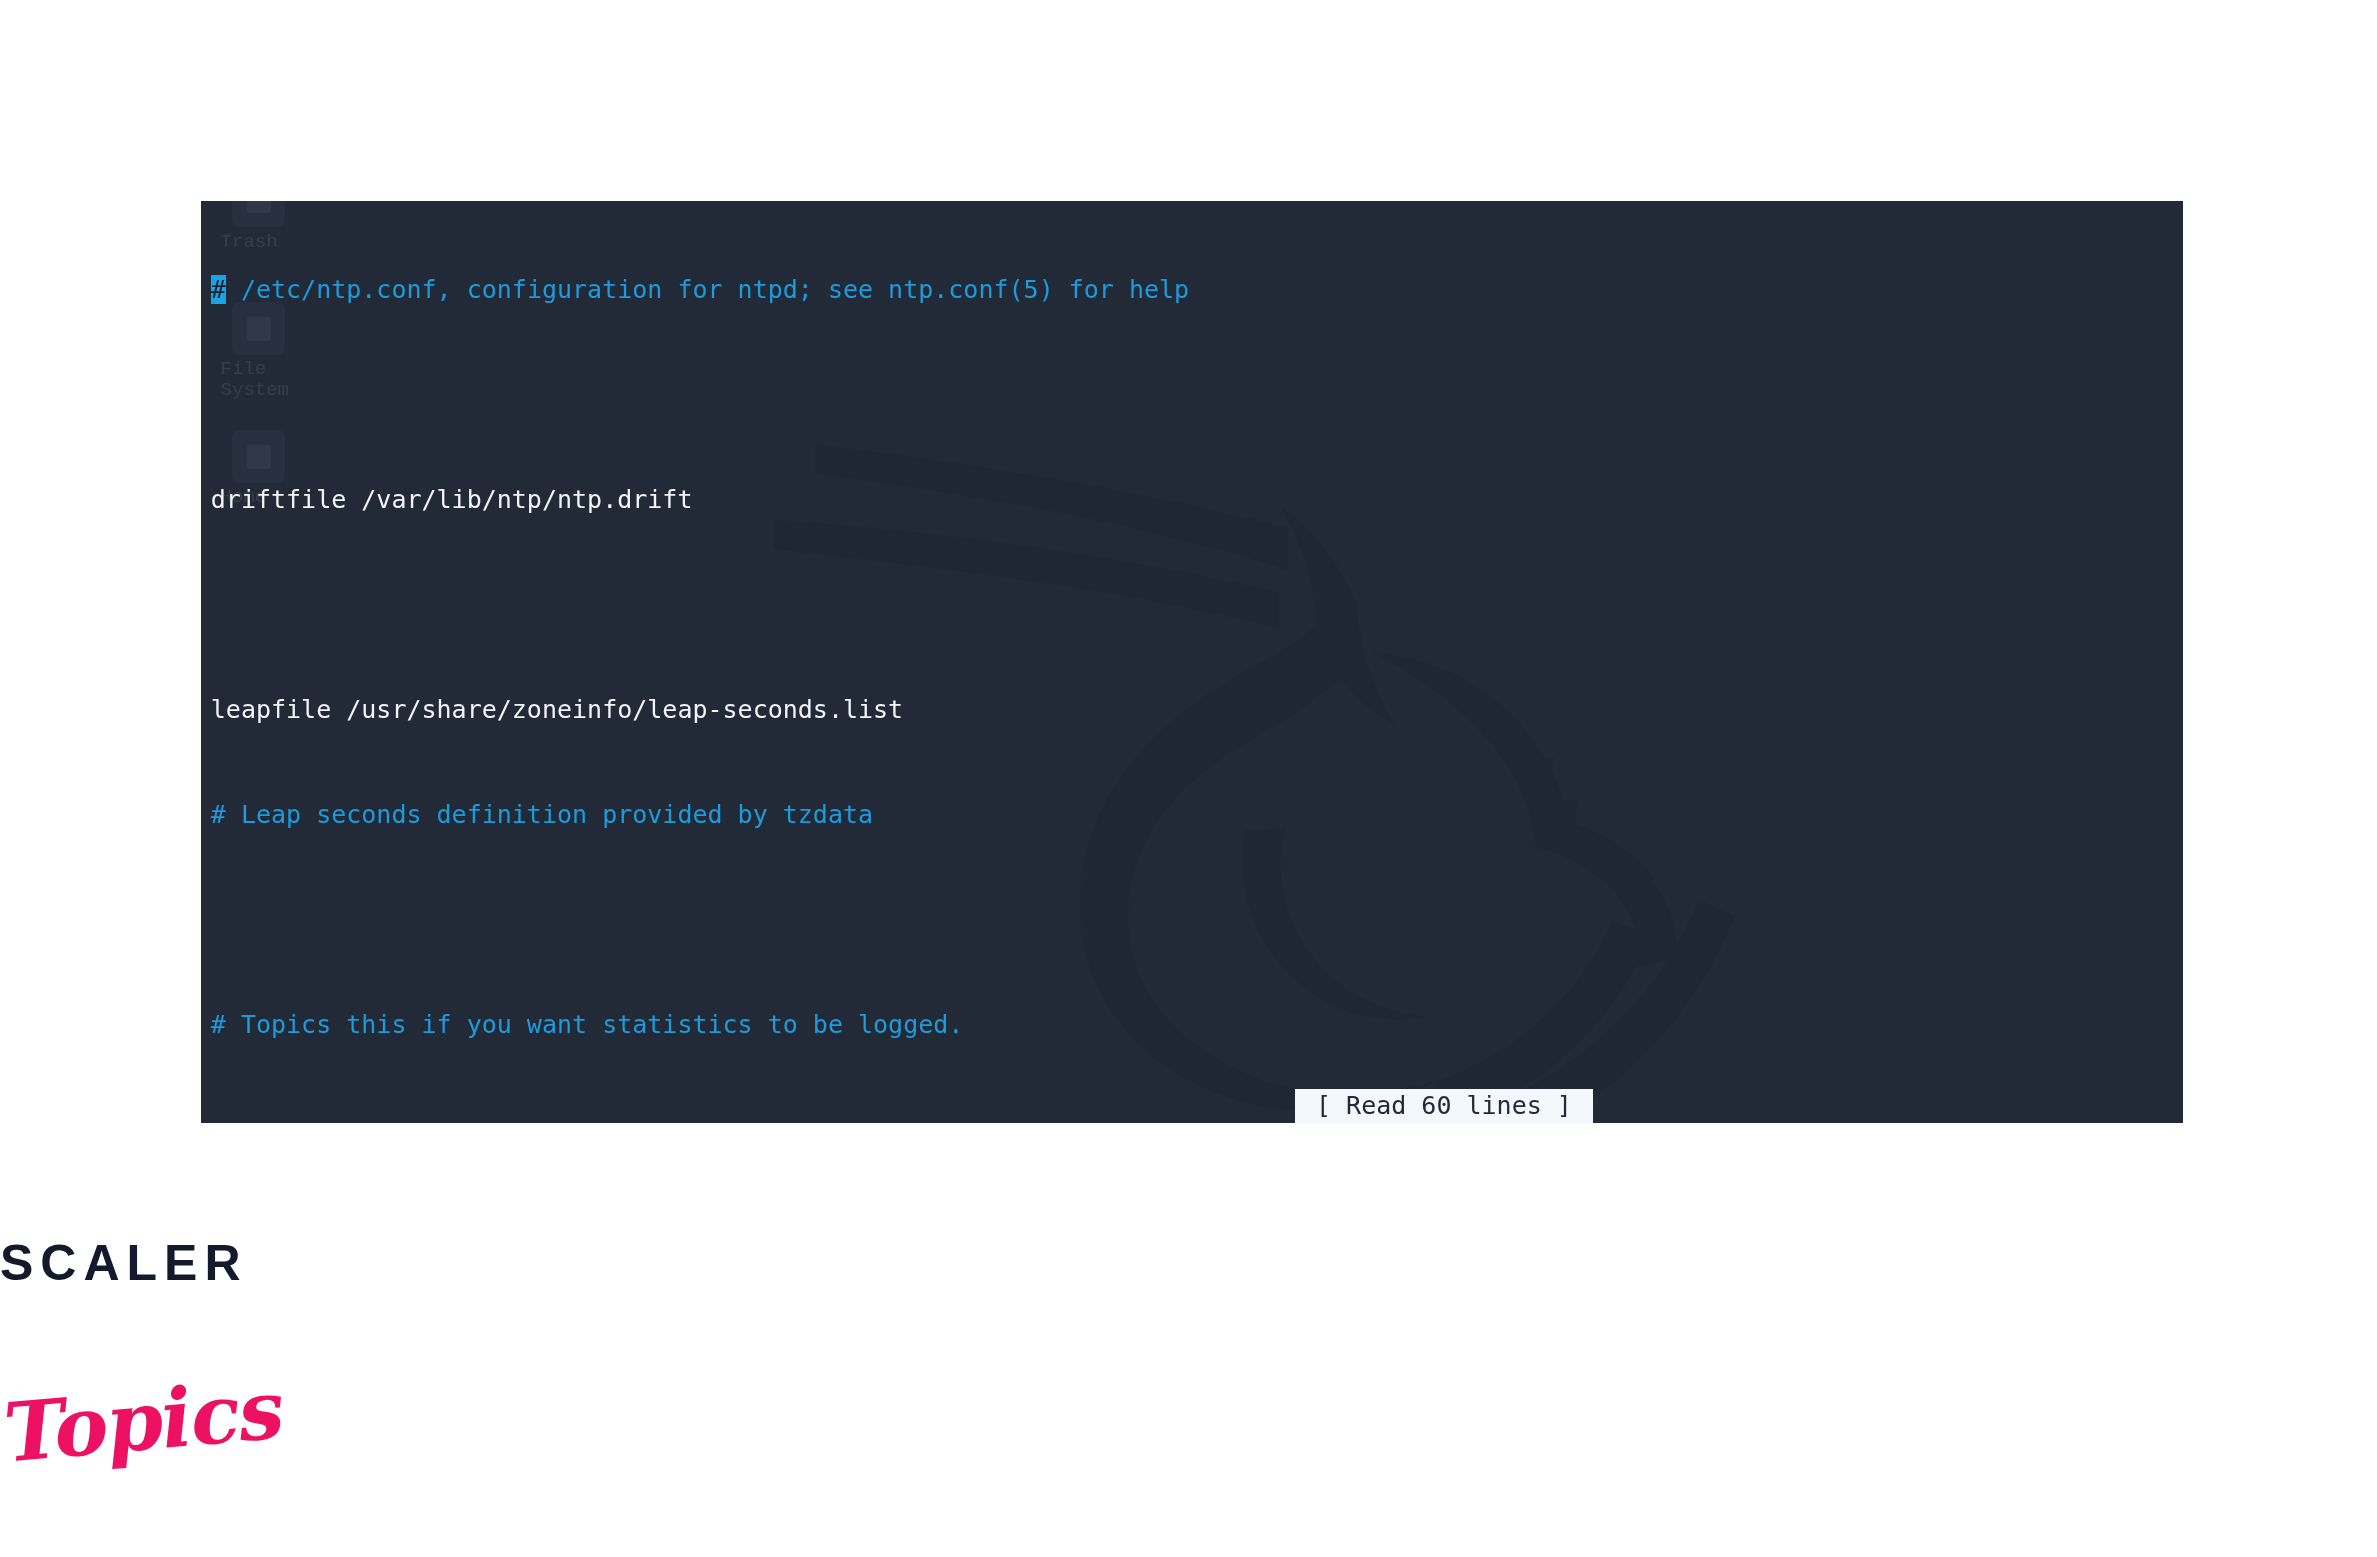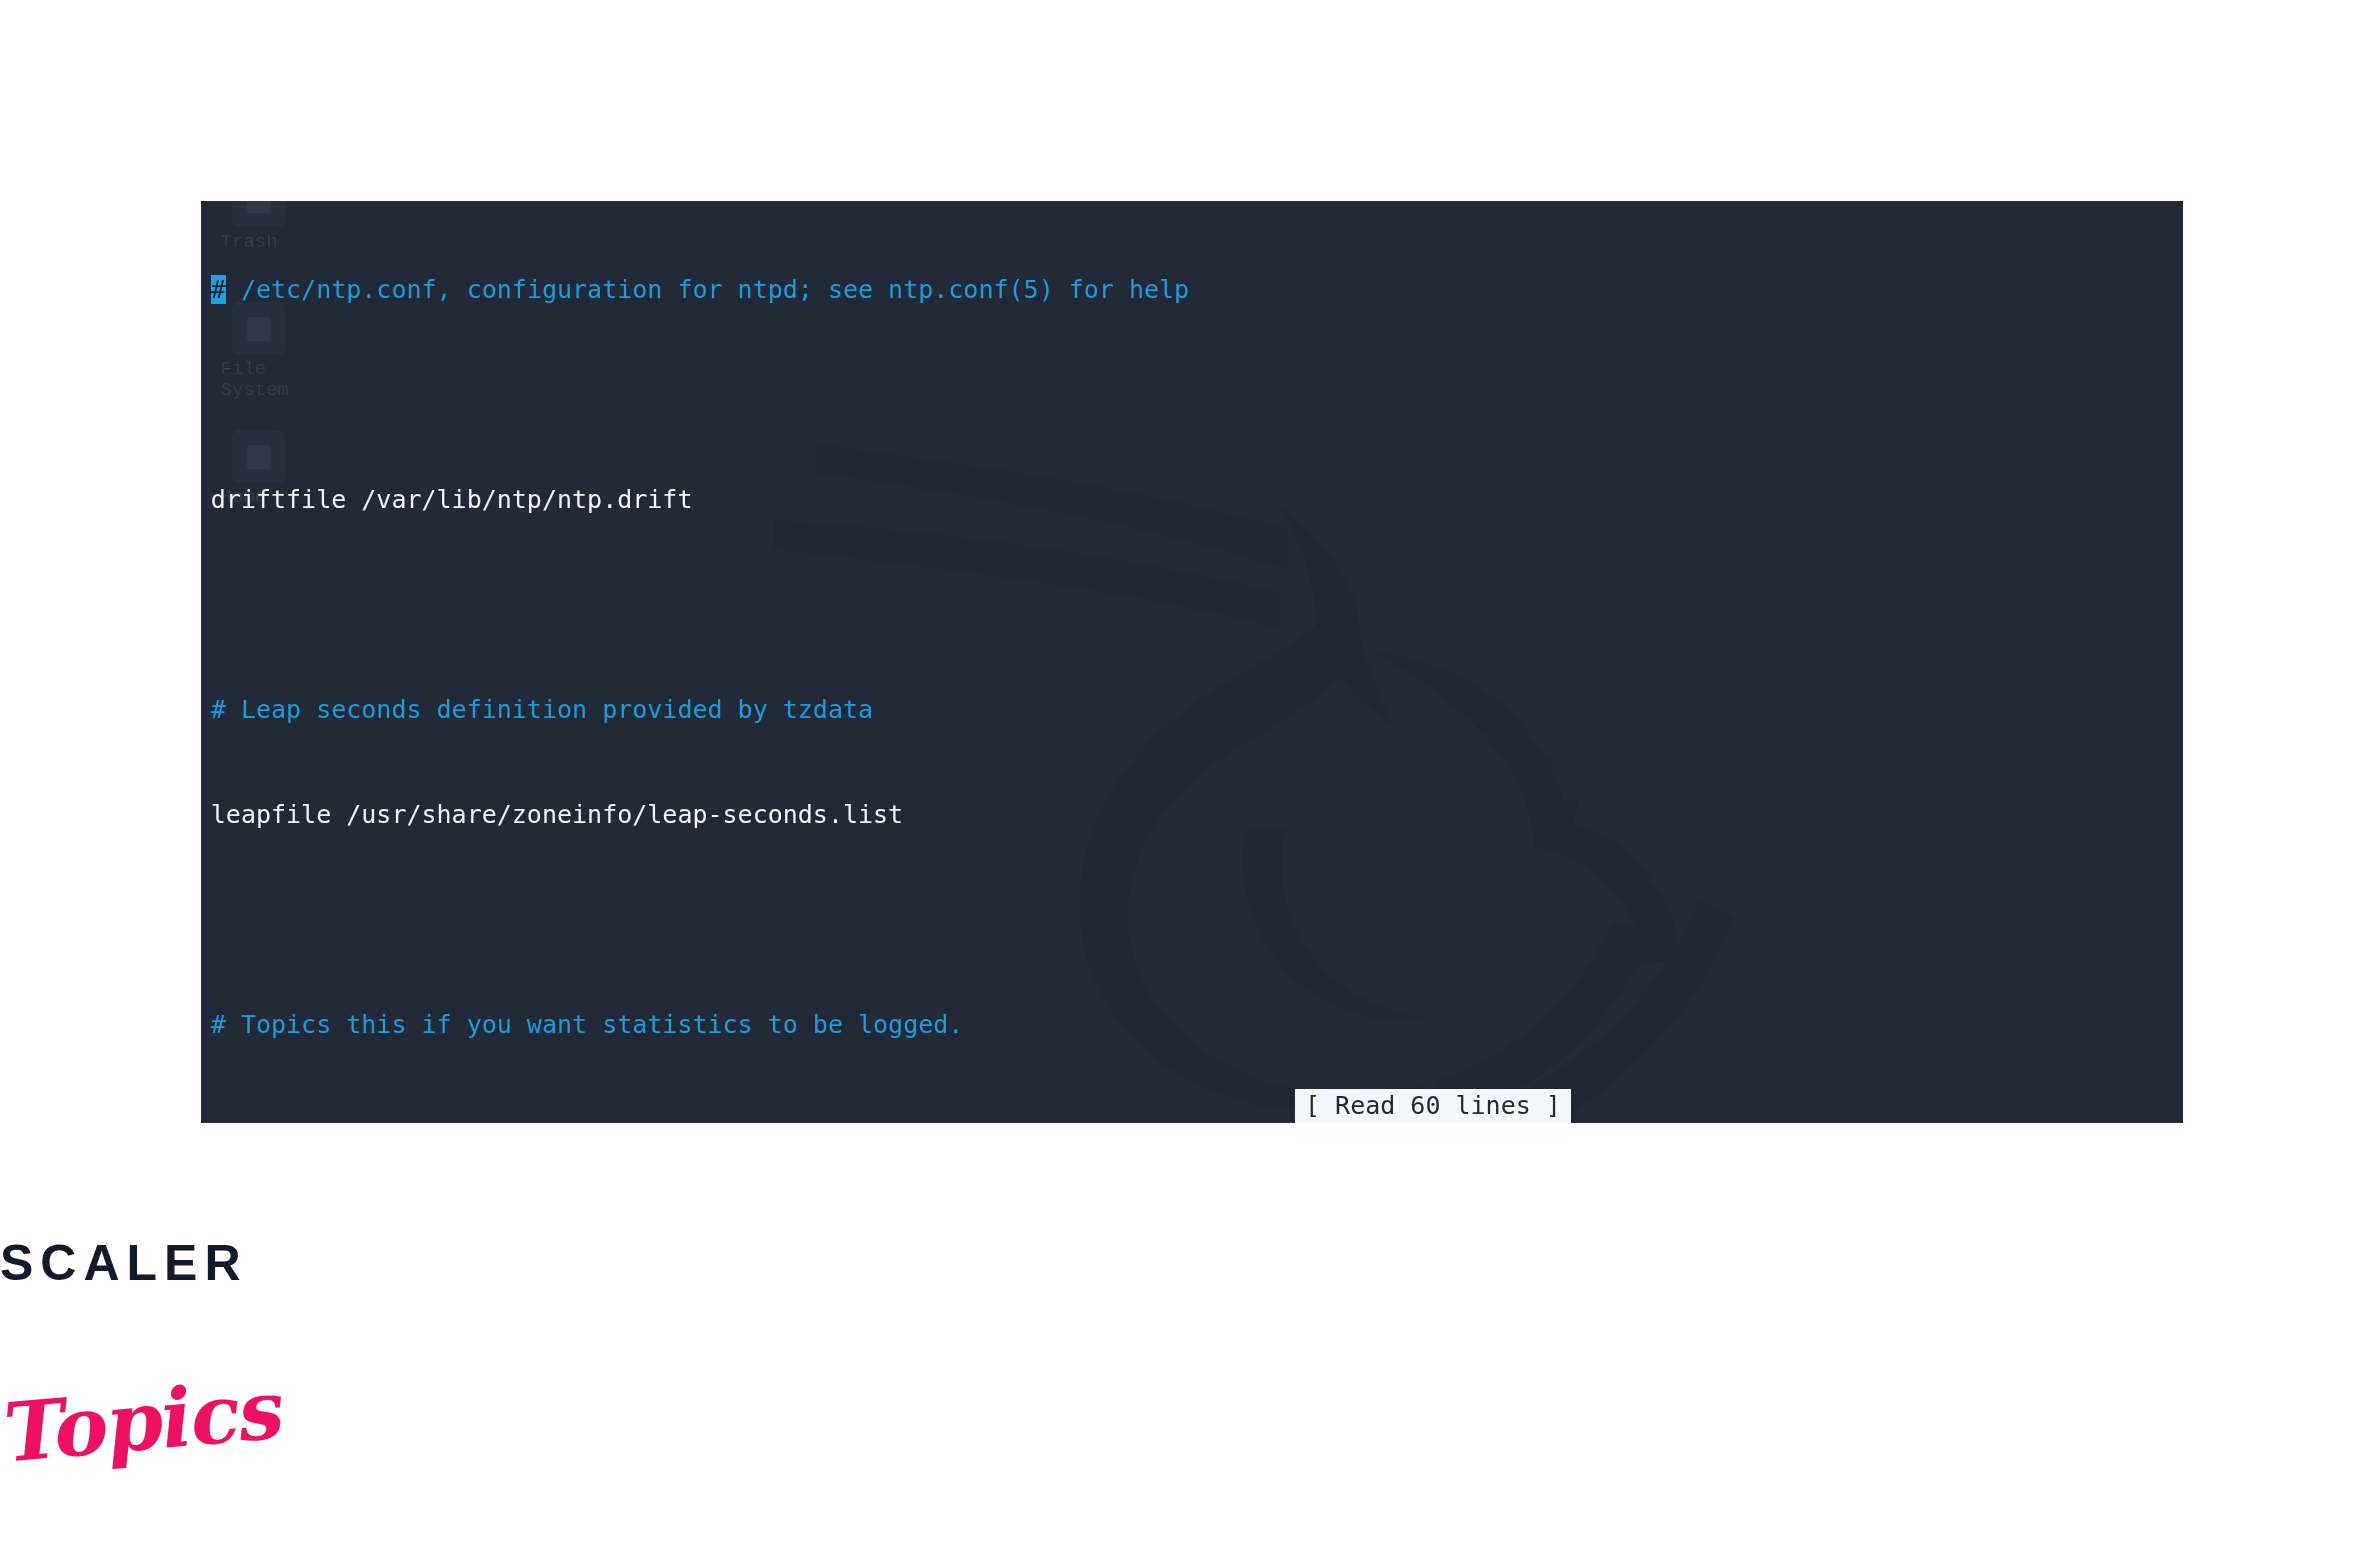--- a/index.html
+++ b/index.html
@@ -98,21 +98,21 @@
   
   #status-bar {
     position: absolute;
     left: 1295px;
     top: 1089px;
     background: #F2F8FC;
     color: #222A38;
     font-family: "DejaVu Sans Mono", monospace;
     font-size: 25px;
     line-height: 34px;
-    padding: 0 10px;
+    padding: 0 21px;
     white-space: pre;
     z-index: 6;
   }
 
   
   #logo {
     position: absolute;
     left: 0;
     right: 0;
     top: 1238px;
@@ -185,22 +185,22 @@
       <path d="M480 640 C 470 690, 486 742, 522 778 C 556 812, 604 826, 650 818
                C 606 812, 568 792, 544 760 C 516 724, 508 680, 518 638 Z"></path>
     </g>
   </svg>
 
   <div id="editor-body">
     <div class="line"><span class="cursor">#</span><span class="cmt"> /etc/ntp.conf, configuration for ntpd; see ntp.conf(5) for help</span></div>
     <div class="line blank"><span></span></div>
     <div class="line"><span class="txt">driftfile /var/lib/ntp/ntp.drift</span></div>
     <div class="line blank"><span></span></div>
+    <div class="line"><span class="txt">leapfile /usr/share/zoneinfo/leap-seconds.list</span></div>
     <div class="line"><span class="cmt"># Leap seconds definition provided by tzdata</span></div>
-    <div class="line"><span class="txt">leapfile /usr/share/zoneinfo/leap-seconds.list</span></div>
     <div class="line blank"><span></span></div>
     <div class="line"><span class="cmt"># Topics this if you want statistics to be logged.</span></div>
     <div class="line"></div>
     
     
     
     
     
     
     

